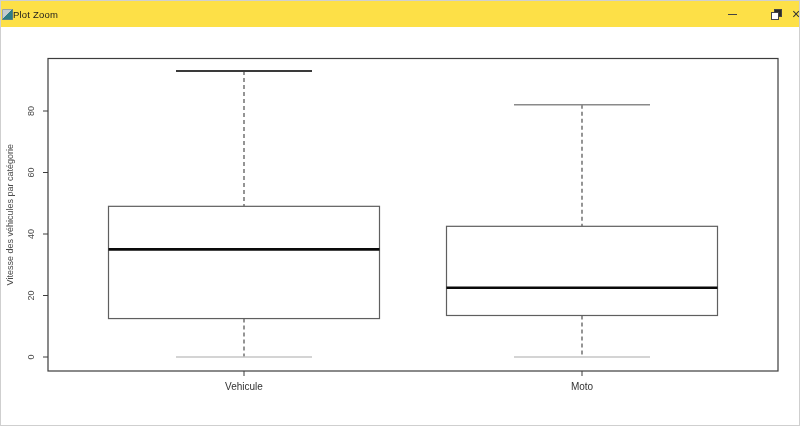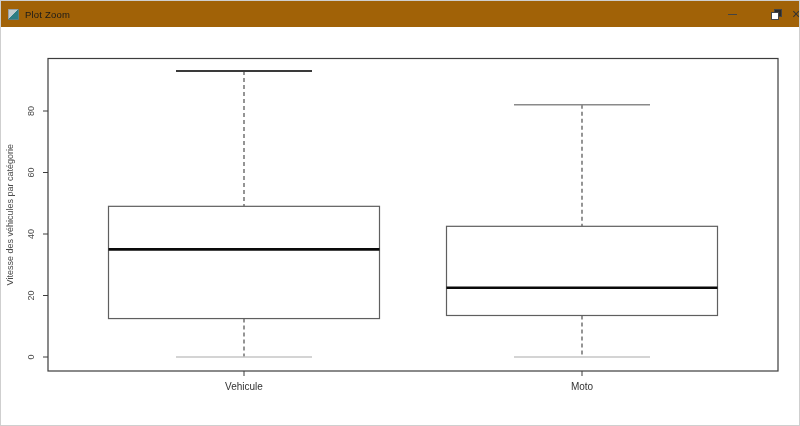--- a/index.html
+++ b/index.html
@@ -3,22 +3,22 @@
 <meta charset="utf-8">
 <style>
   html,body{margin:0;padding:0;background:#e8e8e8;}
   .window{
     position:relative;width:800px;height:426px;background:#ffffff;
     border:1px solid #cfcfcf;box-sizing:border-box;overflow:hidden;
     font-family:"Liberation Sans", sans-serif;
   }
   .titlebar{
     position:absolute;top:0;left:0;right:0;height:26px;
-    display:flex;align-items:center;padding-left:7px;gap:6px;
-    background:#a16207;z-index:5;
+    display:flex;align-items:center;padding-left:1px;
+    background:#fde047;z-index:5;
   }
   .app-icon{
     width:11px;height:11px;border-radius:1px;
     background:linear-gradient(135deg,#c2cbce 0 46%,#2e7d84 46% 100%);
     box-shadow:inset 0 0 0 1px rgba(120,130,135,.55);
   }
   .title-text{font-size:9.5px;color:#1a1a1a;letter-spacing:.2px;}
   .ctrl{position:absolute;top:0;height:26px;display:flex;align-items:center;
         justify-content:center;width:18px;cursor:default;z-index:6;}
   .ctrl-min{left:722px;}

